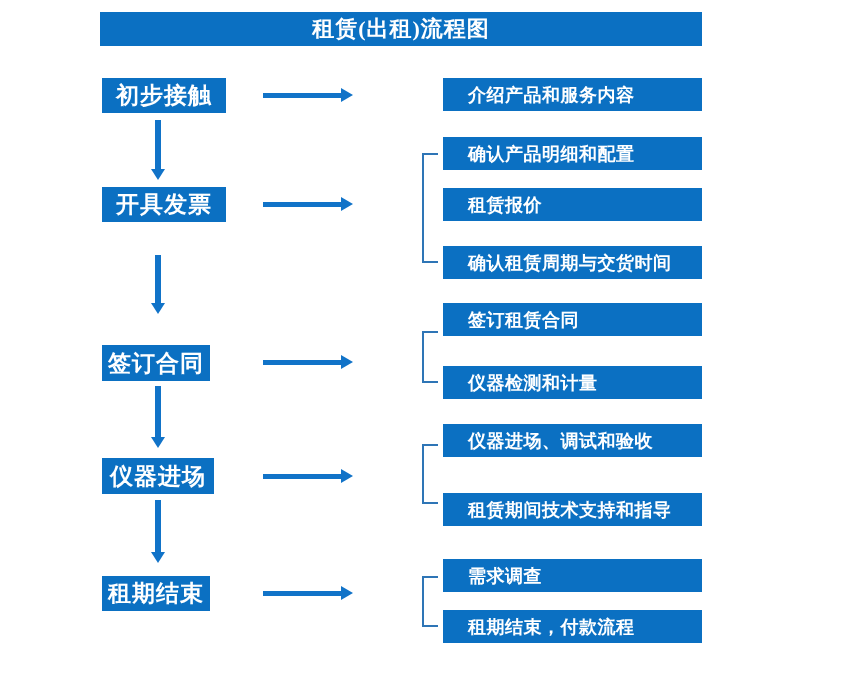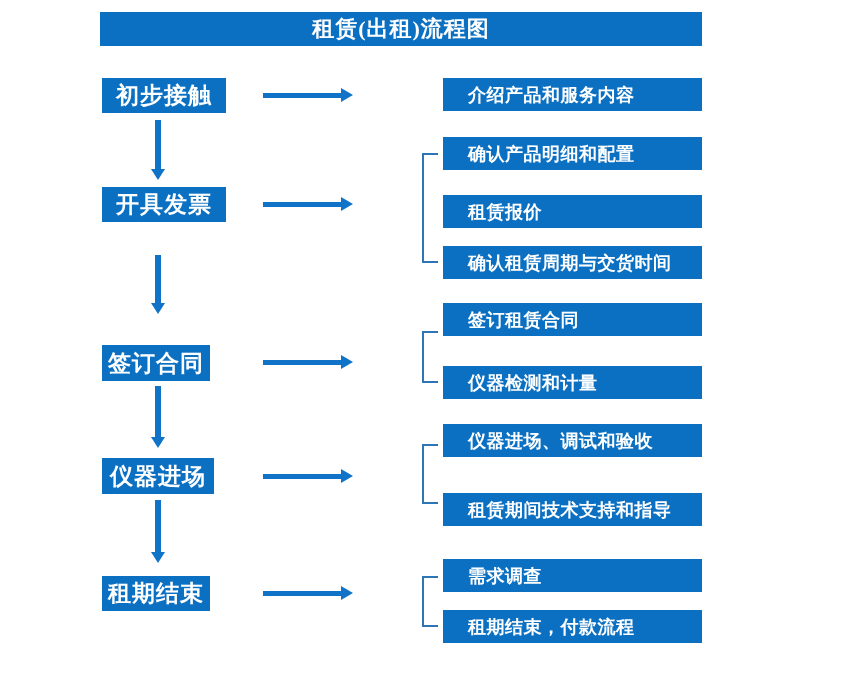--- a/index.html
+++ b/index.html
@@ -65,21 +65,21 @@
     font-weight: bold;
     font-size: 18px;
     display: flex;
     align-items: center;
     padding-left: 25px;
     letter-spacing: 0.5px;
     white-space: nowrap;
   }
   .d0 { top: 78px;  }
   .d1 { top: 137px; text-align: center; }
-  .d2 { top: 195px; }
+  .d2 { top: 188px; }
   .d3 { top: 246px; align-items: center; }
   .d4 { top: 303px; }
   .d5 { top: 366px; }
   .d6 { top: 424px; }
   .d7 { top: 493px; }
   .d8 { top: 559px; }
   .d9 { top: 610px; }
   
   .arrow-h {
     position: absolute;

